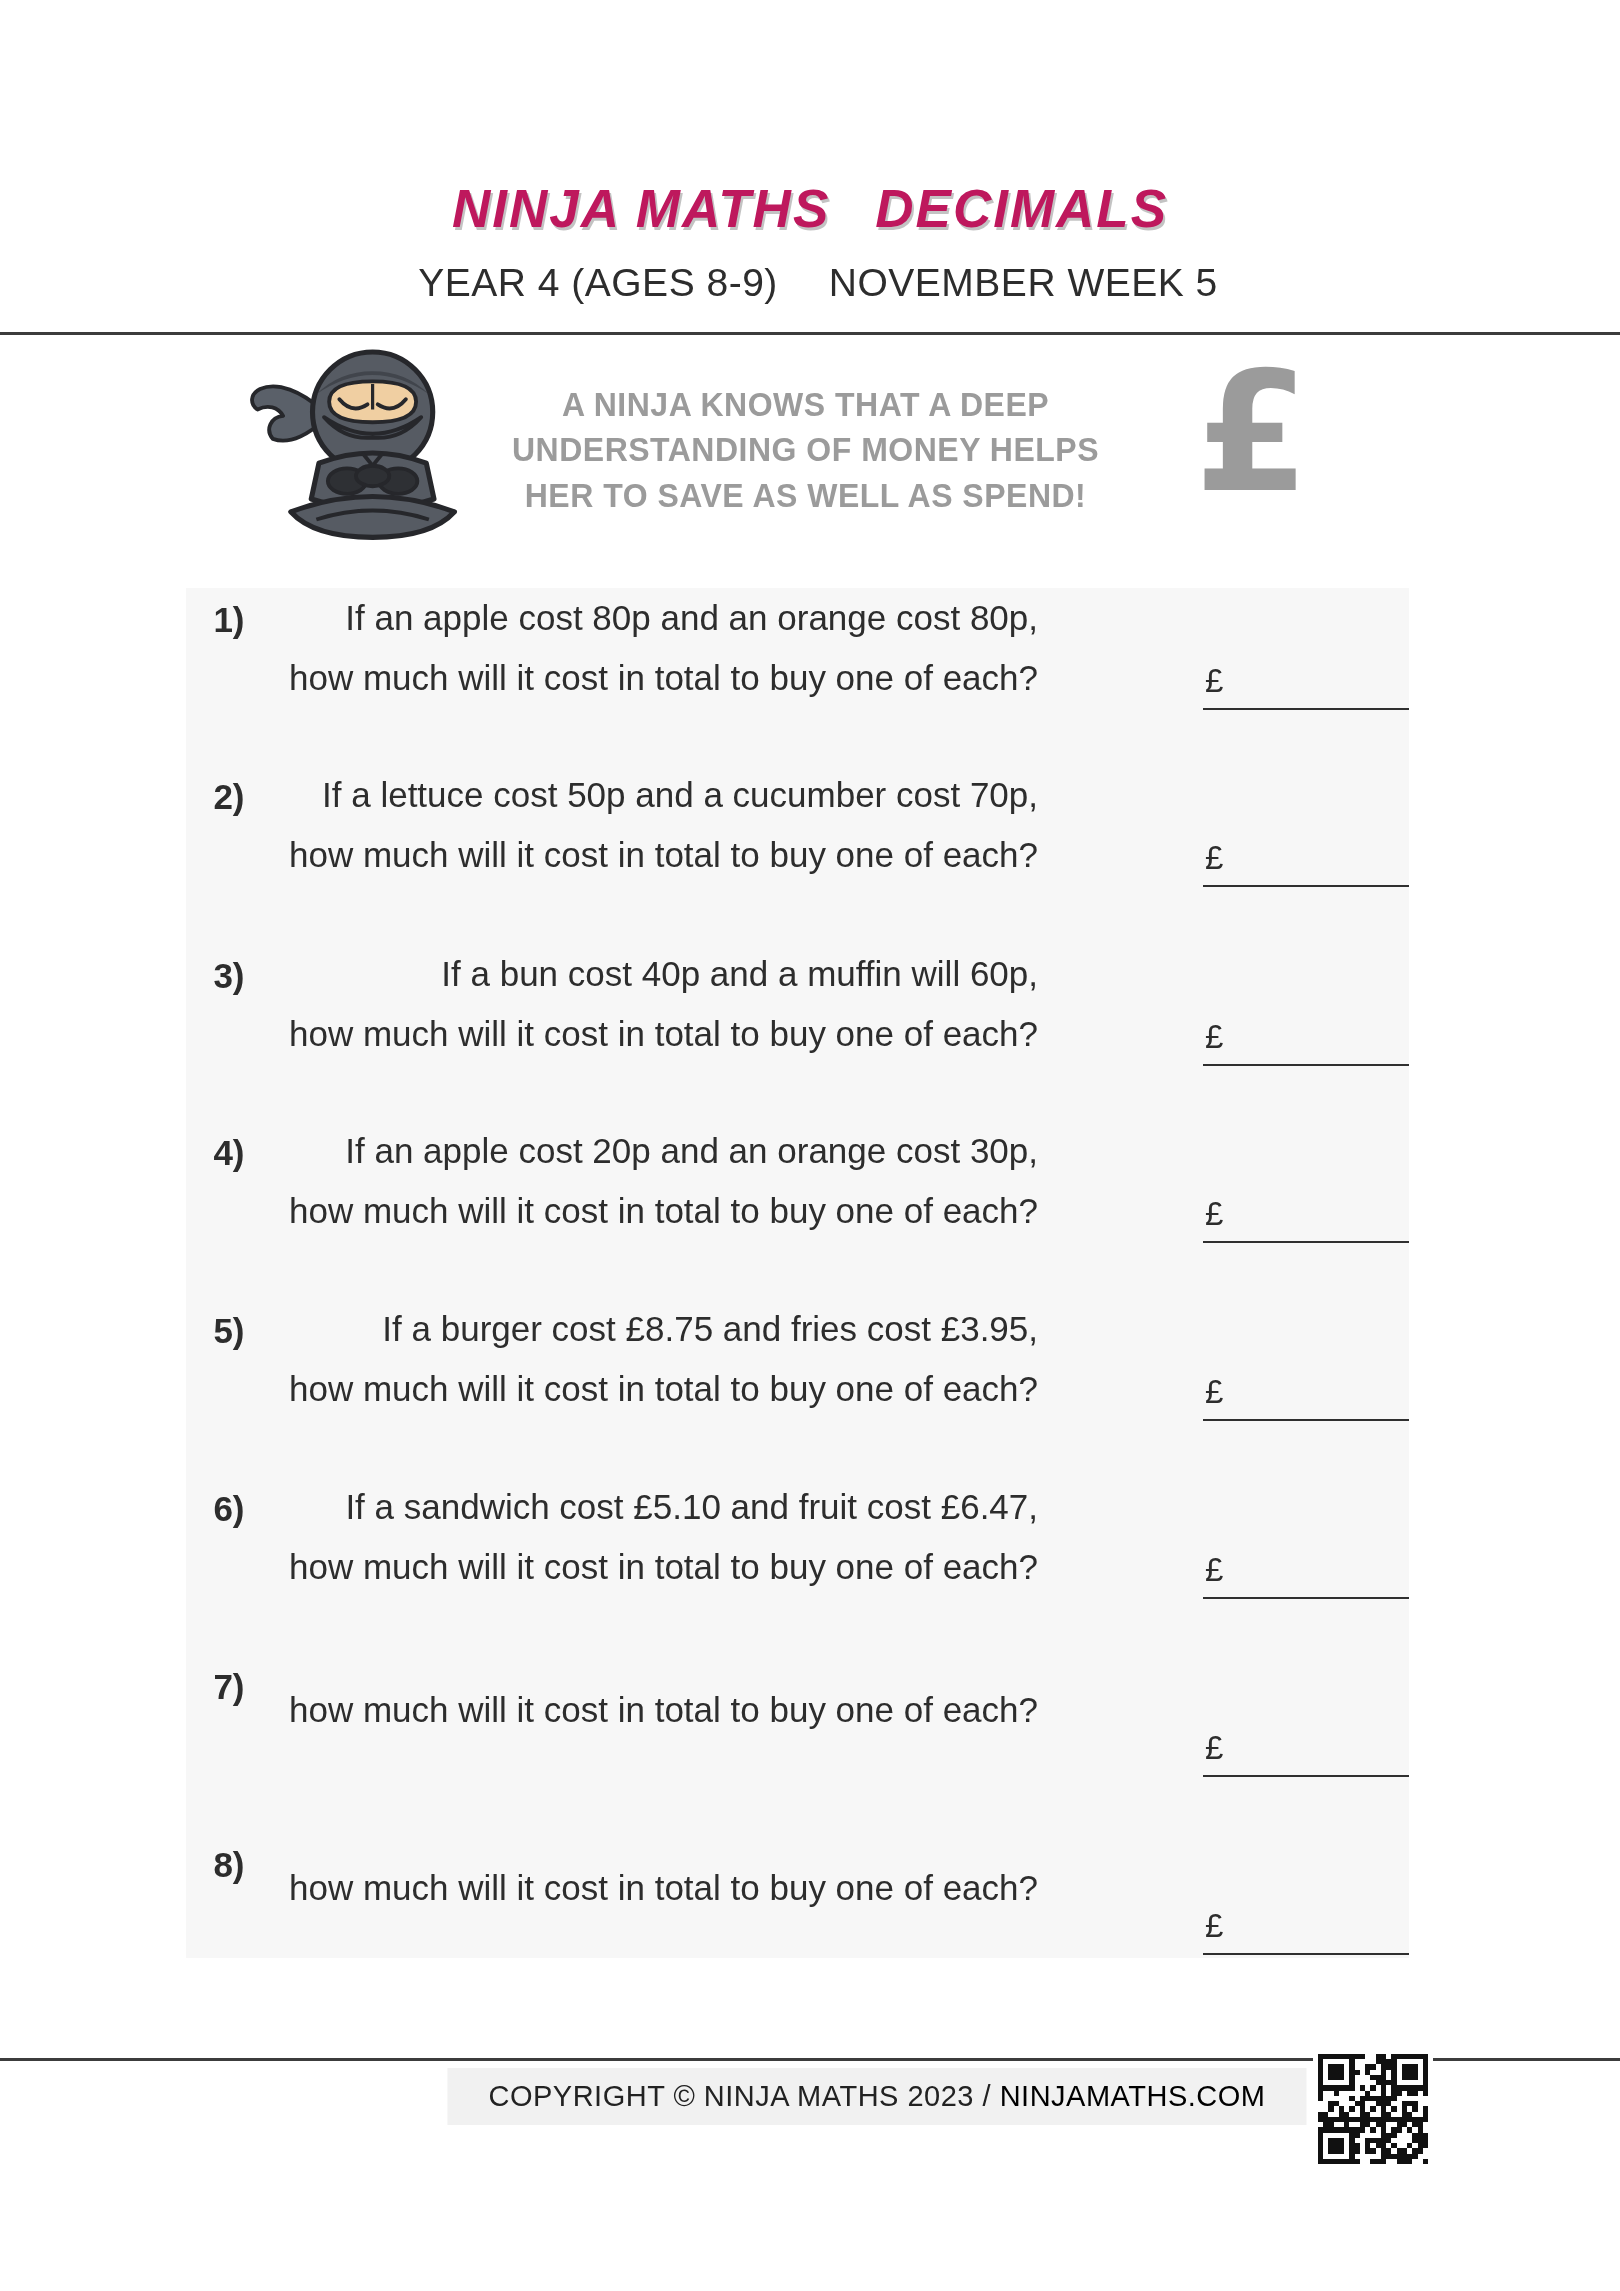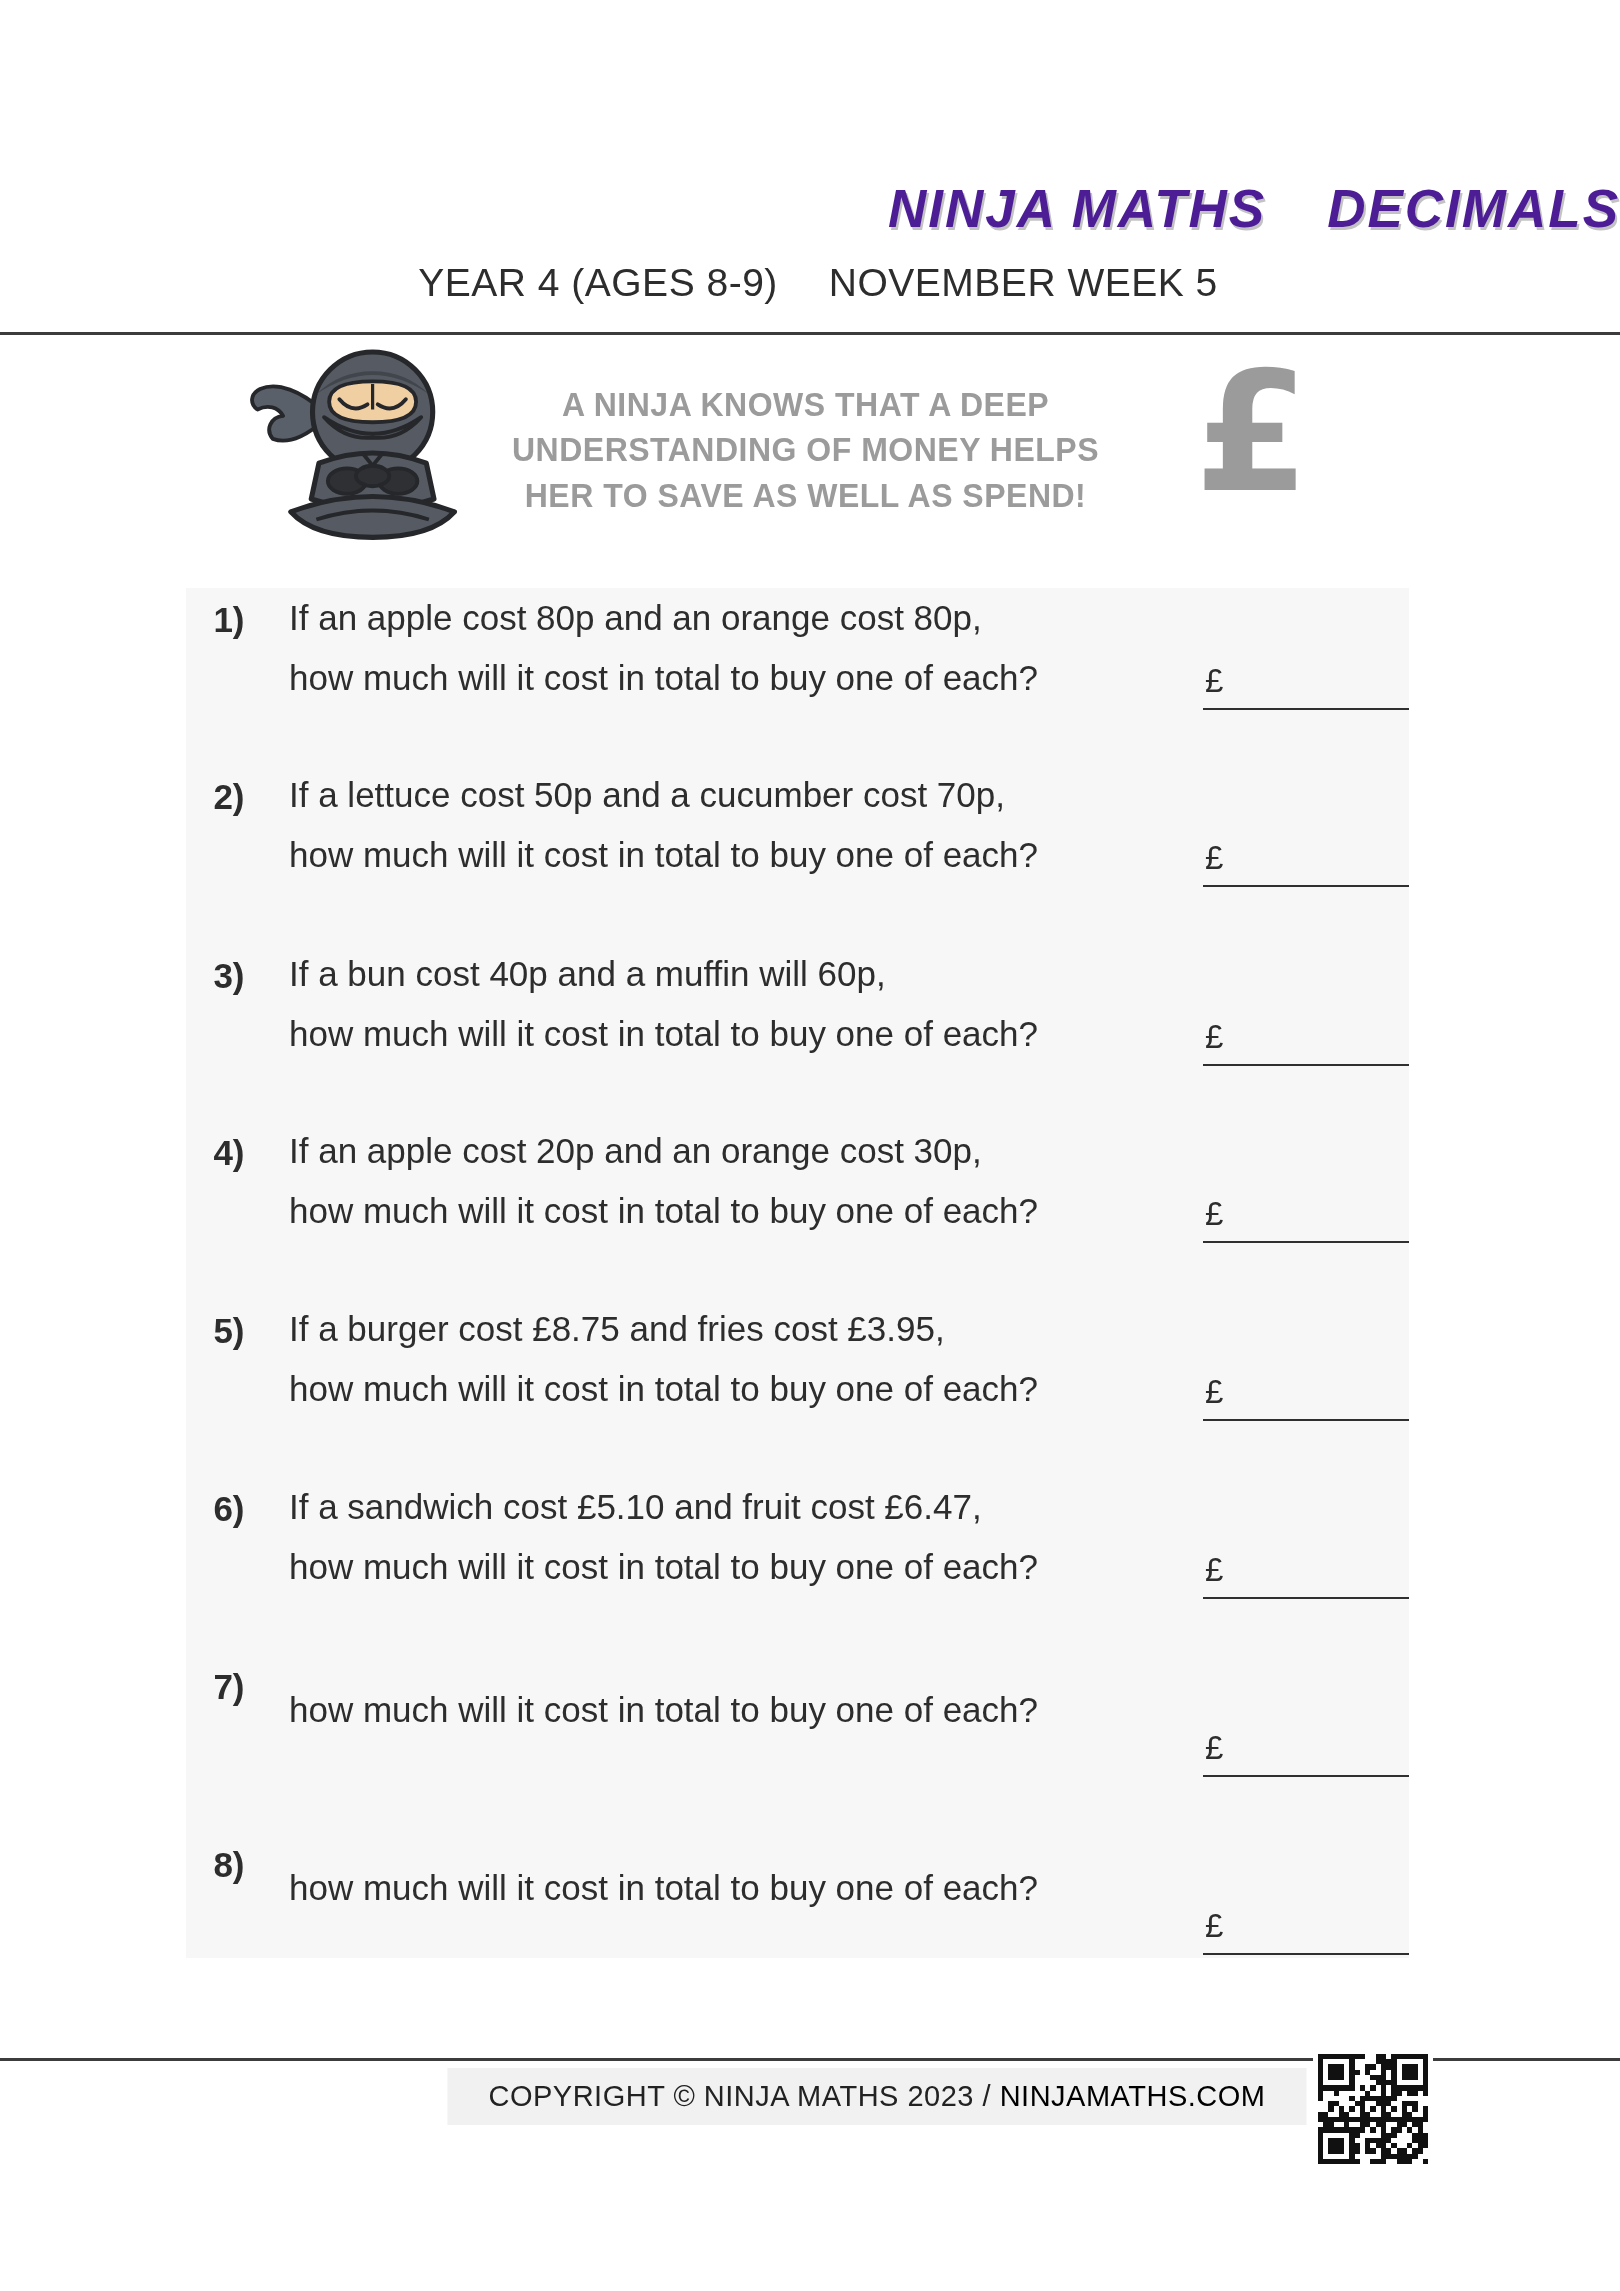--- a/index.html
+++ b/index.html
@@ -7,23 +7,23 @@
     position:relative;
     width:1620px;height:2292px;
     background:#ffffff;
     font-family:"Liberation Sans", sans-serif;
     color:#2d2d2d;
     overflow:hidden;
   }
   
   .title-row{
     position:absolute;top:178px;left:0;width:100%;
-    display:flex;justify-content:flex-end;gap:61px;
+    display:flex;justify-content:center;gap:45px;
     font-style:italic;font-weight:900;font-size:53px;
-    letter-spacing:2px;color:#4c1d95;
+    letter-spacing:2px;color:#be185d;
     text-shadow:2px 2.9px 0 rgba(40,40,40,.28);
   }
   .subtitle-row{
     position:absolute;top:261px;left:8px;width:100%;
     display:flex;justify-content:center;gap:51px;
     font-size:39px;color:#2d2d2d;letter-spacing:0.5px;
   }
   .rule{position:absolute;left:0;width:100%;height:2.9px;background:#3c3c3c;}
   .rule-top{top:332px;}
   .rule-bottom{top:2058px;z-index:1;}
@@ -43,21 +43,21 @@
     font-weight:700;font-size:165px;line-height:196px;
     color:#9b9b9b;
   }
   
   .panel{
     position:absolute;left:186px;top:588px;width:1223px;height:1370px;
     background:#f7f7f7;
   }
   .question{position:absolute;left:186px;width:1223px;height:147px;font-size:35px;}
   .q-num{position:absolute;left:27.4px;top:0;font-weight:700;}
-  .q-text{position:absolute;left:103px;top:0;line-height:35px;}
+  .q-text{position:absolute;left:103px;top:0;line-height:35px;text-align:right;}
   .q-line2{margin-top:24.5px;}
   .q-answer{
     position:absolute;left:1017px;top:55px;width:206px;height:55px;
     border-bottom:2.9px solid #2f2f2f;
     box-sizing:border-box;
   }
   .q-pound{position:absolute;left:2px;bottom:7.8px;font-size:33px;color:#2d2d2d;}
   
   .footer-band{
     position:absolute;top:2068px;left:877px;transform:translateX(-50%);

